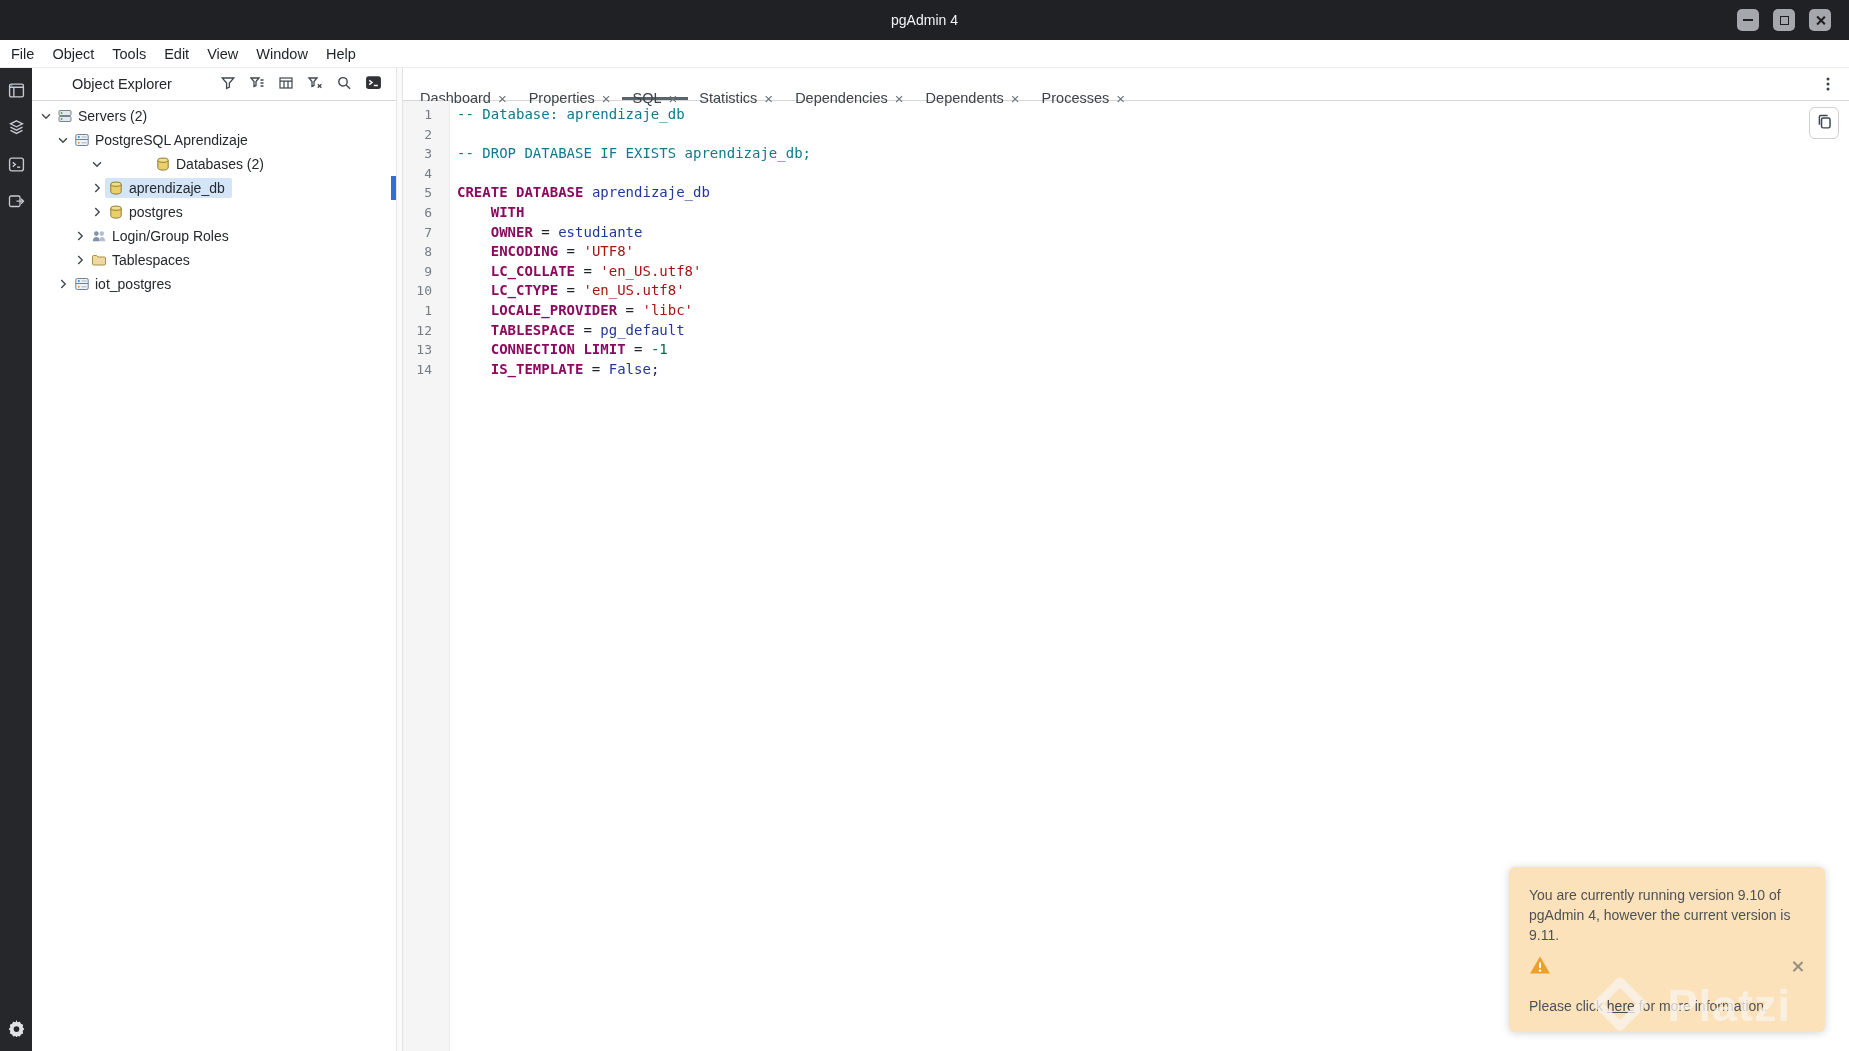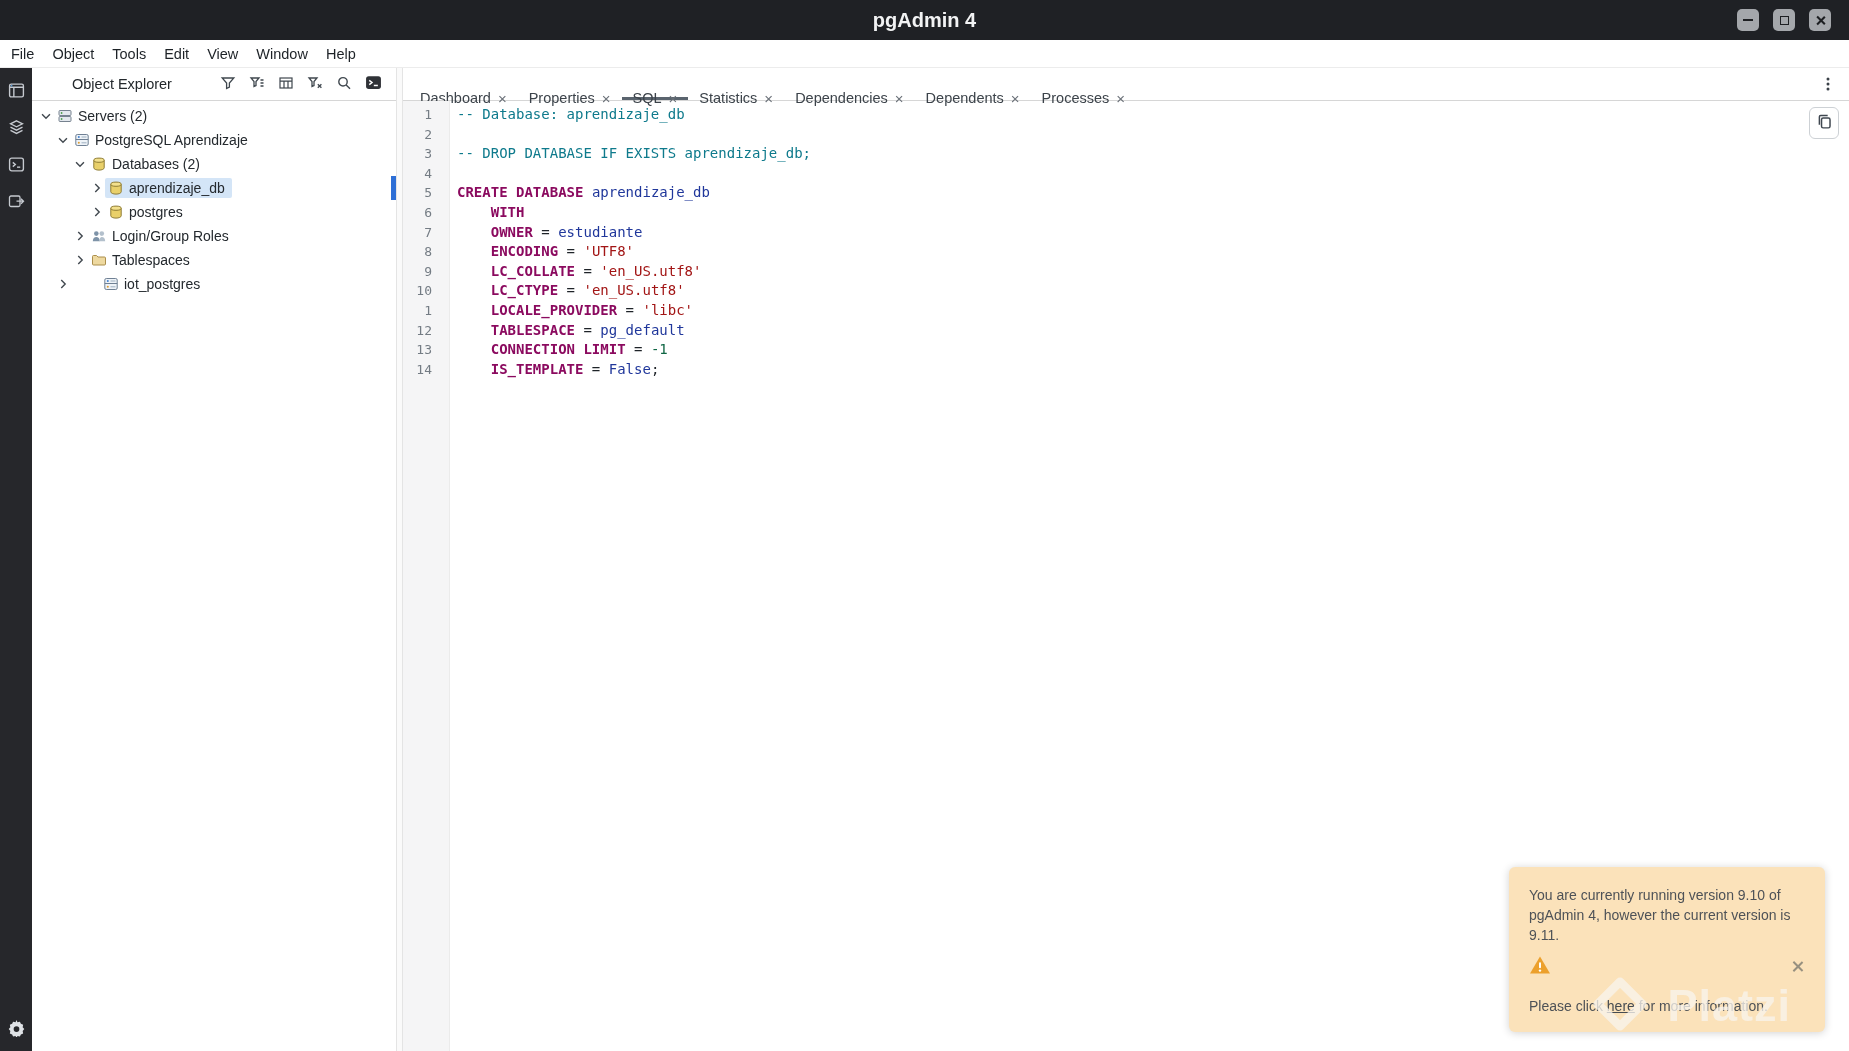--- a/index.html
+++ b/index.html
@@ -4,21 +4,21 @@
 <style>
   * { margin:0; padding:0; box-sizing:border-box; }
   html,body { width:1849px; height:1051px; overflow:hidden; background:#fff;
               font-family:"Liberation Sans", sans-serif; }
   .app { position:relative; width:100%; height:100%; display:flex; flex-direction:column; }
 
   
   .titlebar { height:40px; flex:0 0 auto; background:var(--titlebar-bg,#1f2125);
               display:flex; align-items:center; position:relative; }
   .tb-title { position:absolute; left:50%; transform:translateX(-50%);
-              color:#f2f3f4; font-weight:bold; font-size:20px; }
+              color:#f2f3f4; font-weight:normal; font-size:14px; }
   .tb-controls { margin-left:auto; display:flex; gap:14px; padding-right:18px; }
   .wc { width:22px; height:22px; border-radius:5px; background:#a4a7ab; border:none;
         display:flex; align-items:center; justify-content:center; cursor:pointer; }
   .wcg-minimize { width:10px; height:2px; background:#1d1f22; display:block; }
   .wcg-maximize { width:9px; height:9px; border:1.6px solid #1d1f22; display:block; }
   .wcg-close { position:relative; width:11px; height:11px; display:block; }
   .wcg-close::before,.wcg-close::after { content:''; position:absolute; left:5px; top:0;
         width:1.8px; height:11px; background:#1d1f22; }
   .wcg-close::before { transform:rotate(45deg); }
   .wcg-close::after  { transform:rotate(-45deg); }
@@ -256,21 +256,21 @@
                   <rect x="1.8" y="2.5" width="12.4" height="11" rx="1.5" fill="#eef3f8" stroke="#6f8094"></rect>
                   <path d="M1.8 7.5h12.4" stroke="#6f8094"></path>
                   <circle cx="4.8" cy="5" r="1" fill="#3f7fd0"></circle>
                   <circle cx="4.8" cy="10.8" r="1" fill="#dd9c33"></circle>
                   <path d="M7.5 5h5M7.5 10.8h5" stroke="#9fb0c0"></path>
                 </svg>
               </span>
               <span class="tree-label">PostgreSQL Aprendizaje</span>
             </span>
           </div>
-          <div class="tree-row" style="padding-left: 40px;">
+          <div class="tree-row" style="padding-left: 57px; gap: 47px;">
             <span class="chev">
               <svg width="14" height="14" viewBox="0 0 16 16">
                 <path d="M3.5 6l4.5 4.5L12.5 6" fill="none" stroke="#41484f" stroke-width="1.6"></path>
               </svg>
             </span>
             <span class="tree-inner">
               <span class="tree-ic">
                 <svg width="16" height="16" viewBox="0 0 16 16">
                   <path d="M2.8 4.2v7.6c0 1.3 2.3 2.3 5.2 2.3s5.2-1 5.2-2.3V4.2" fill="#e9d06a" stroke="#8f7c33"></path>
                   <ellipse cx="8" cy="4.2" rx="5.2" ry="2.1" fill="#f3e08d" stroke="#8f7c33"></ellipse>
@@ -337,21 +337,21 @@
             </span>
             <span class="tree-inner">
               <span class="tree-ic">
                 <svg width="16" height="16" viewBox="0 0 16 16">
                   <path d="M1.5 4.5c0-.6.4-1 1-1h3L7 5h6.5c.6 0 1 .4 1 1v6c0 .6-.4 1-1 1h-11c-.6 0-1-.4-1-1v-7.5z" fill="#eed9a0" stroke="#ab8e4b"></path>
                 </svg>
               </span>
               <span class="tree-label">Tablespaces</span>
             </span>
           </div>
-          <div class="tree-row" style="padding-left: 23px; gap: 29px;">
+          <div class="tree-row" style="padding-left: 23px;">
             <span class="chev">
               <svg width="14" height="14" viewBox="0 0 16 16">
                 <path d="M6 3.5l4.5 4.5L6 12.5" fill="none" stroke="#41484f" stroke-width="1.6"></path>
               </svg>
             </span>
             <span class="tree-inner">
               <span class="tree-ic">
                 <svg width="16" height="16" viewBox="0 0 16 16">
                   <rect x="1.8" y="2.5" width="12.4" height="11" rx="1.5" fill="#eef3f8" stroke="#6f8094"></rect>
                   <path d="M1.8 7.5h12.4" stroke="#6f8094"></path>

